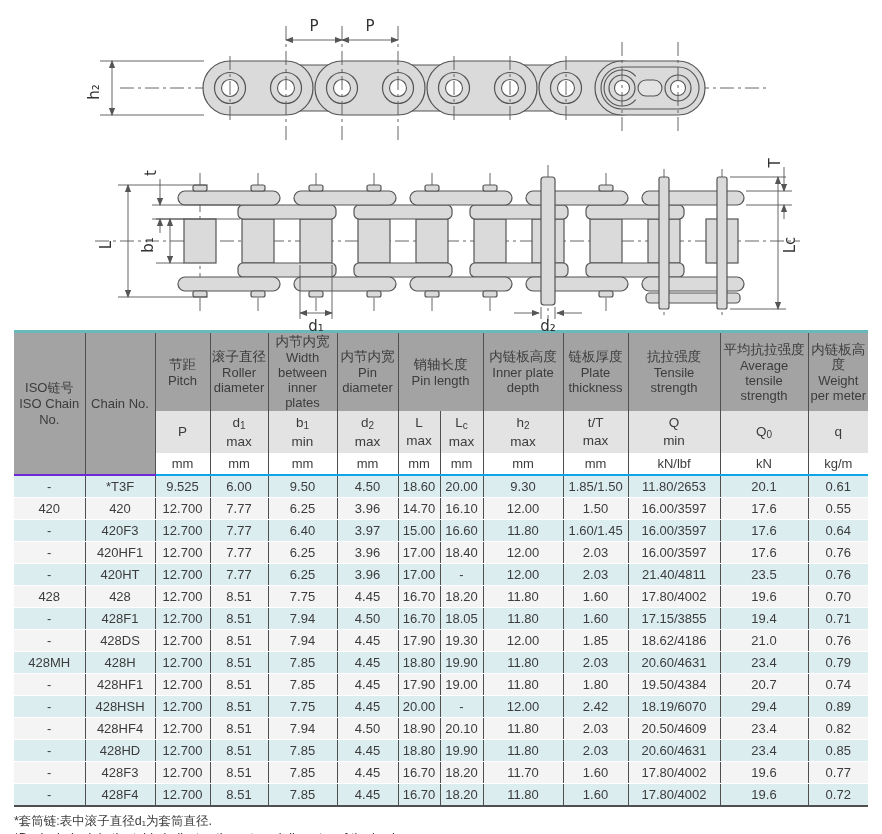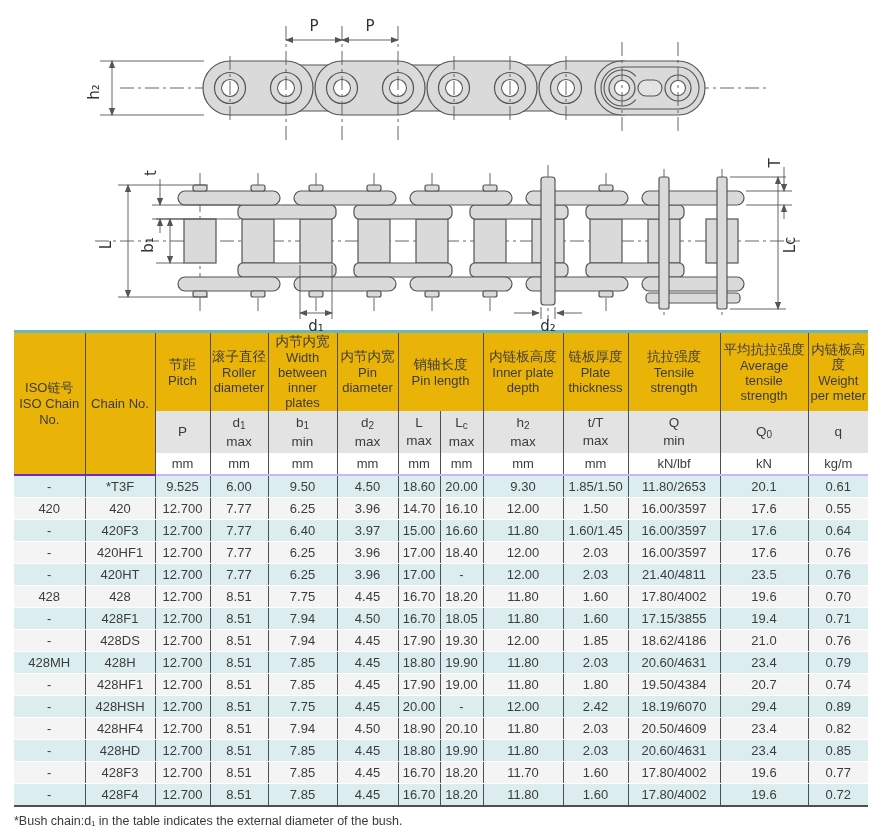--- a/index.html
+++ b/index.html
@@ -13,25 +13,25 @@
   svg .noline{ fill:none; stroke:#555; stroke-width:1.1; }
   svg .cl    { stroke:#555; stroke-width:0.9; fill:none; stroke-dasharray:14 4 3 4; }
   svg .dim   { stroke:#555; stroke-width:0.9; fill:none; }
 
   .tablewrap { padding:0 14px; }
   table { border-collapse:collapse; table-layout:fixed; width:854px;
           border-top:3px solid #68b8bc; }
   th, td { border-left:1px solid #4f4f4f; font-weight:normal; text-align:center;
            vertical-align:middle; overflow:hidden; }
   th.first, td.c0 { border-left:none; }
-  .name-row th { height:66px; font-size:13px; line-height:15px; background:#eab308; padding:1px; }
+  .name-row th { height:66px; font-size:13px; line-height:15px; background:#a3a3a3; padding:1px; }
   .name-row .cn { font-size:13.5px; margin-bottom:1px; }
   .sym-row th { height:42px; background:#e3e3e3; font-size:13.5px; line-height:18px; }
   .sym-row .sub { font-size:10px; position:relative; top:2px; }
-  .unit-row th { height:22px; font-size:13px; border-bottom:2px solid #c4b5fd; }
+  .unit-row th { height:22px; font-size:13px; border-bottom:2px solid #0ea5e9; }
   .name-row th[rowspan] { border-bottom:2px solid #6d28d9; font-size:13px; line-height:16px; }
   tbody td { height:21px; font-size:13px; line-height:21px; border-bottom:1px solid #ffffff; }
   tbody tr.row-odd  td { background:#dcedf0; }
   tbody tr.row-even td { background:#f4f4f4; }
   tbody tr:last-child td { border-bottom:2px solid #4f4f4f; }
 
   .footnotes { padding:6px 14px 0 14px; font-size:12.5px; line-height:17px; color:#3a3a3a; }
 </style>
 </head>
 <body>
@@ -577,16 +577,17 @@
             <td class="c9">1.60</td>
             <td class="c10">17.80/4002</td>
             <td class="c11">19.6</td>
             <td class="c12">0.72</td>
           </tr>
         </tbody>
     </table>
   </div>
 
   <div class="footnotes">
+    <div>*套筒链:表中滚子直径d₁为套筒直径.</div>
     <div>*Bush chain:d₁ in the table indicates the external diameter of the bush.</div>
   </div>
 
 </div>
 
 </body></html>

